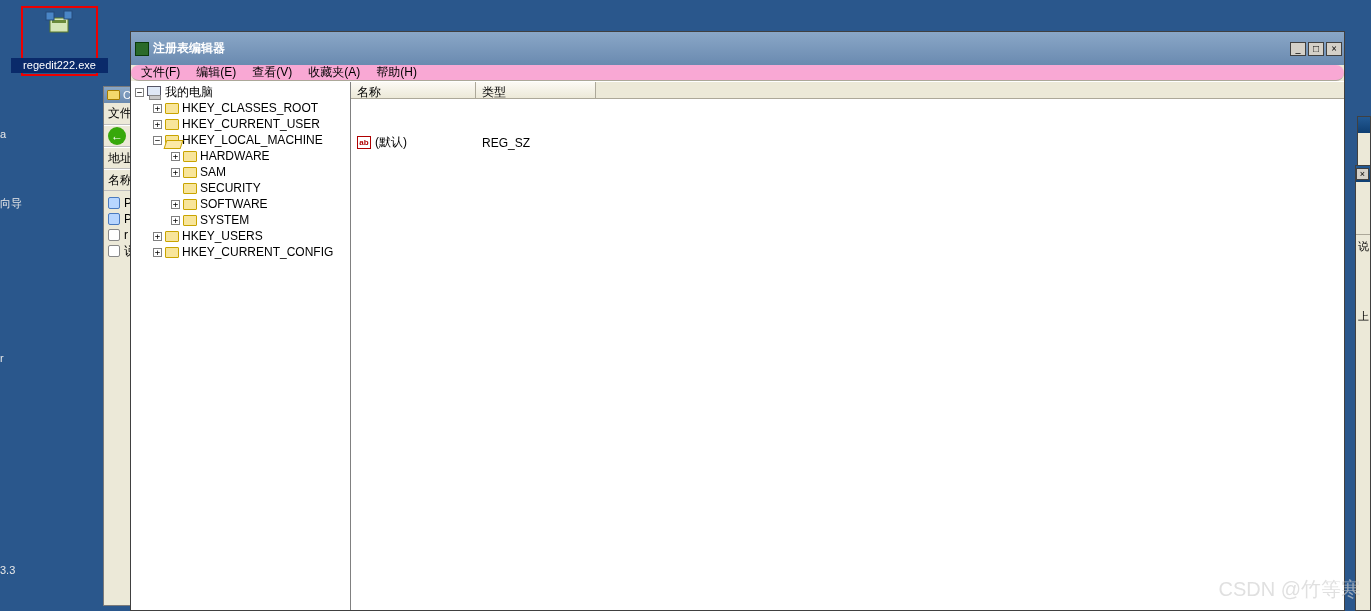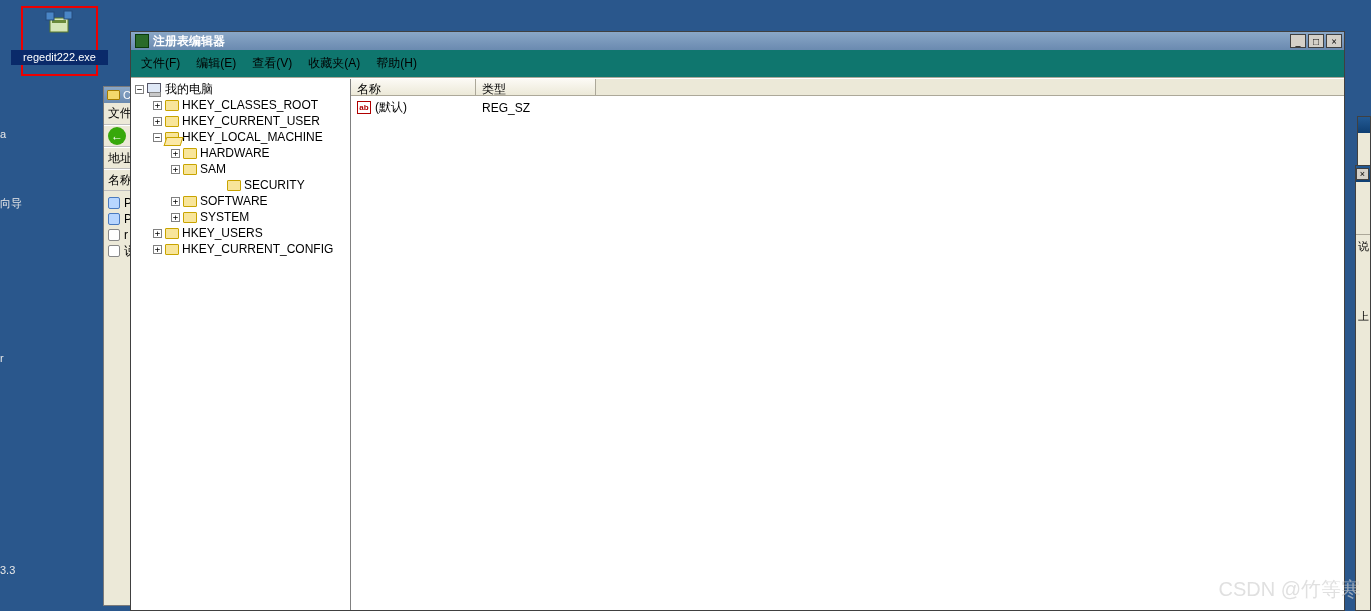--- a/index.html
+++ b/index.html
@@ -6,21 +6,21 @@
   html, body { width: 1371px; height: 611px; overflow: hidden; font-family: "SimSun","宋体",Tahoma,sans-serif; font-size: 12px; }
   body { background: #2a578c; position: relative; }
 
   
   .desktop-icon {
     position: absolute; left: 21px; top: 6px; width: 77px; height: 70px;
     border: 2px solid #e00; display:flex; flex-direction:column; align-items:center;
     color:#fff; text-align:center; font-size:11px; padding-top:2px;
   }
   .desktop-icon .gfx { width:32px; height:32px; position:relative; }
-  .desktop-icon .lbl { margin-top:8px; background:#0a2a6a; padding:1px 12px; line-height:13px; }
+  .desktop-icon .lbl { margin-top:16px; background:#0a2a6a; padding:1px 12px; line-height:13px; }
 
   .left-text { position:absolute; left:0; color:#e8e8e8; font-size:11px; }
 
   
   .bgwin {
     position:absolute; left:103px; top:86px; width:200px; height:520px;
     background:#ece9d8; border:1px solid #7a7a7a;
   }
   .bgwin .titlebar {
     height:16px; background:linear-gradient(#8aa7c7,#6a8ab0); display:flex; align-items:center;
@@ -41,38 +41,38 @@
   .bgwin .list .ic { width:12px; height:12px; border:1px solid #888; background:#fff; border-radius:2px; }
   .bgwin .list .ic.blue { background:#b8d6ff; border-color:#4a7ac0; }
   .bgwin .list .ic.doc { background:#fff; }
 
   
   .regedit {
     position:absolute; left:130px; top:31px; width:1215px; height:580px;
     background:#ece9d8; border:1px solid #404040; display:flex; flex-direction:column;
   }
   .regedit .titlebar {
-    height:18px; background:linear-gradient(#8aa7c7,#6a8ab0);
+    height:33px; background:linear-gradient(#8aa7c7,#6a8ab0);
     display:flex; align-items:center; color:#fff; font-weight:bold; font-size:12px;
     padding-left:4px;
   }
   .regedit .titlebar .app-ic {
     width:14px; height:14px; background:#2a6a2a; border:1px solid #0a3a0a;
     margin-right:4px; position:relative;
   }
   .regedit .titlebar .spacer { flex:1; }
   .regedit .titlebar .btns { display:flex; gap:2px; padding-right:2px; }
   .regedit .titlebar .wbtn {
     width:16px; height:14px; background:#d4d0c8; border:1px solid #404040;
     display:flex; align-items:center; justify-content:center; font-family:Tahoma;
     font-size:10px; font-weight:bold; color:#000;
   }
   .regedit .menubar {
-    height:28px; background:#0f766e; border-bottom:1px solid #aca899;
-    display:flex; align-items:center; padding:0 2px; font-size:12px; color:#000;
+    height:16px; background:#f9a8d4; border-bottom:1px solid #aca899;
+    display:flex; align-items:center; padding:0 2px; font-size:12px; color:#000;border-radius:9px;
   }
   .regedit .menubar .mitem { padding:2px 8px; }
 
   .regedit .body { flex:1; display:flex; background:#fff; border-top:1px solid #fff; min-height:0;}
   .regedit .tree { width:220px; border-right:1px solid #808080; background:#fff;
     overflow:hidden; padding:2px 0; }
   .regedit .tree .trow { display:flex; align-items:center; height:16px; white-space:nowrap;
     font-size:12px; color:#000; }
   .regedit .tree .exp {
     width:9px; height:9px; border:1px solid #808080; margin-right:3px;
@@ -99,21 +99,21 @@
   .regedit .values { flex:1; display:flex; flex-direction:column; background:#fff; }
   .regedit .values .header {
     height:17px; display:flex; background:#ece9d8; border-bottom:1px solid #aca899;
     font-size:12px; color:#000;
   }
   .regedit .values .header .col {
     border-right:1px solid #aca899; padding:2px 6px; position:relative;
     background:linear-gradient(#fcfaf5,#ece9d8);
   }
   .regedit .values .row { display:flex; font-size:12px; color:#000; padding-top:2px; }
-  .regedit .values .row .cell { padding:1px 6px; display:flex; align-items:center; }
+  .regedit .values .row .cell { padding:1px 6px; display:flex; align-items:center;margin-top:32px; }
   .regedit .values .vic {
     width:14px; height:13px; margin-right:4px; position:relative;
     border:1px solid #b00000; background:#fff;
     display:flex; align-items:center; justify-content:center;
     font-size:8px; font-weight:bold; color:#b00000;
   }
 
   
   .sliver { position:absolute; background:#ece9d8; border:1px solid #404040; }
   .sliver .tb { height:16px; background:linear-gradient(#235a94,#0f3f72);
@@ -228,21 +228,21 @@
         <div class="trow" style="padding-left: 40px;">
           <span class="exp">+</span>
           <span class="fic"></span>
           <span>HARDWARE</span>
         </div>
         <div class="trow" style="padding-left: 40px;">
           <span class="exp">+</span>
           <span class="fic"></span>
           <span>SAM</span>
         </div>
-        <div class="trow" style="padding-left: 40px; margin-left: 44px;">
+        <div class="trow" style="padding-left: 40px;">
           <span class="noexp"></span>
           <span class="fic"></span>
           <span>SECURITY</span>
         </div>
         <div class="trow" style="padding-left: 40px;">
           <span class="exp">+</span>
           <span class="fic"></span>
           <span>SOFTWARE</span>
         </div>
         <div class="trow" style="padding-left: 40px;">

